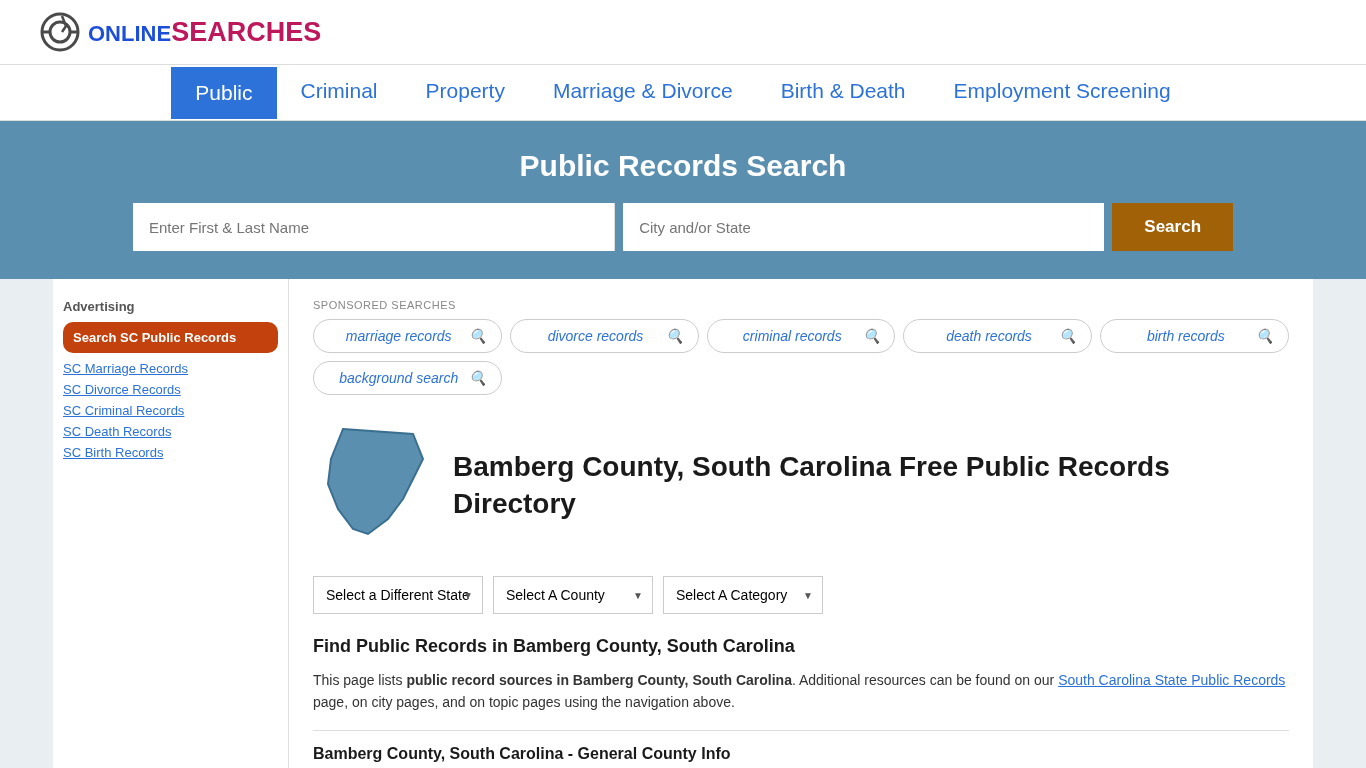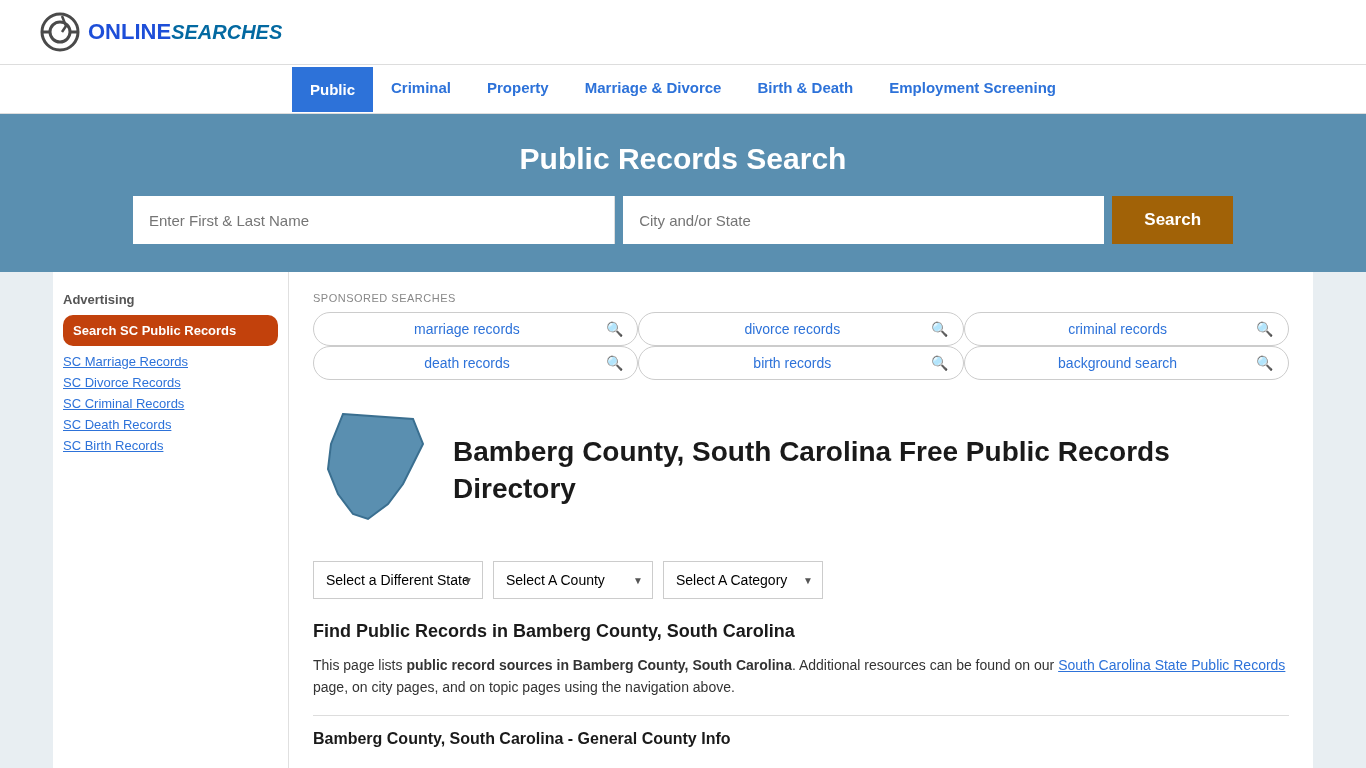--- a/index.html
+++ b/index.html
@@ -33,39 +33,38 @@
       display: flex;
       align-items: baseline;
       gap: 0;
     }
     .logo-online {
       color: #1d4ed8;
       font-weight: 700;
       font-size: 22px;
     }
     .logo-searches {
-      color: #0369a1;
-      font-weight: 700;
-      font-size: 20px;
-      font-style: italic;
+      color: #be185d;
+      font-weight: 700;
+      font-size: 27px;
     }
 
     
     .nav {
       background: #fff;
       display: flex;
       align-items: center;
       justify-content: center;
       border-bottom: 1px solid #ddd;
       padding: 0 40px;
     }
     .nav-item {
-      padding: 14px 18px;
-      font-size: 15px;
-      font-weight: 700;
+      padding: 14px 24px;
+      font-size: 21px;
+      font-weight: 400;
       color: #2d72d9;
       cursor: pointer;
       text-decoration: none;
       border-bottom: 3px solid transparent;
     }
     .nav-item.active {
       background: #2d72d9;
       color: #fff;
       border-bottom: none;
     }
@@ -161,22 +160,24 @@
     
     .sponsored-label {
       font-size: 11px;
       color: #888;
       text-transform: uppercase;
       letter-spacing: 0.5px;
       margin-bottom: 8px;
     }
     .sponsored-searches {
       display: grid;
-      grid-template-columns: repeat(3, 1fr);
+      grid-template-columns: repeat(5, 1fr);
+      gap: 8px;
       margin-bottom: 24px;
+      font-style: italic;
     }
     .sponsored-item {
       display: flex;
       align-items: center;
       justify-content: space-between;
       border: 1px solid #ccc;
       border-radius: 20px;
       padding: 8px 14px;
       cursor: pointer;
     }

